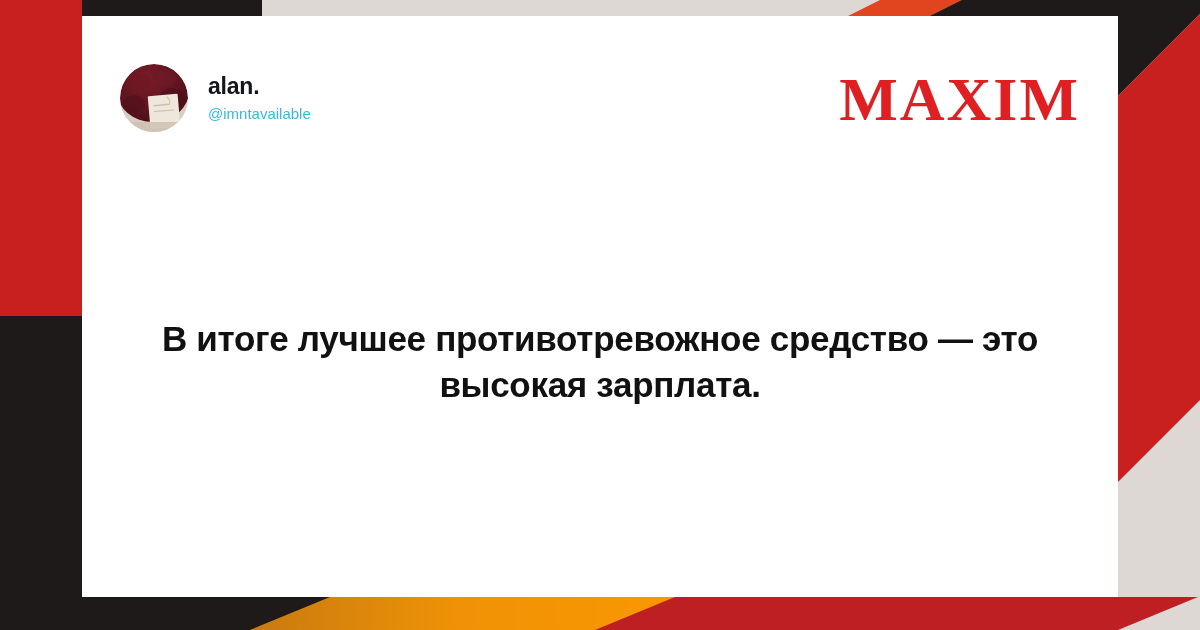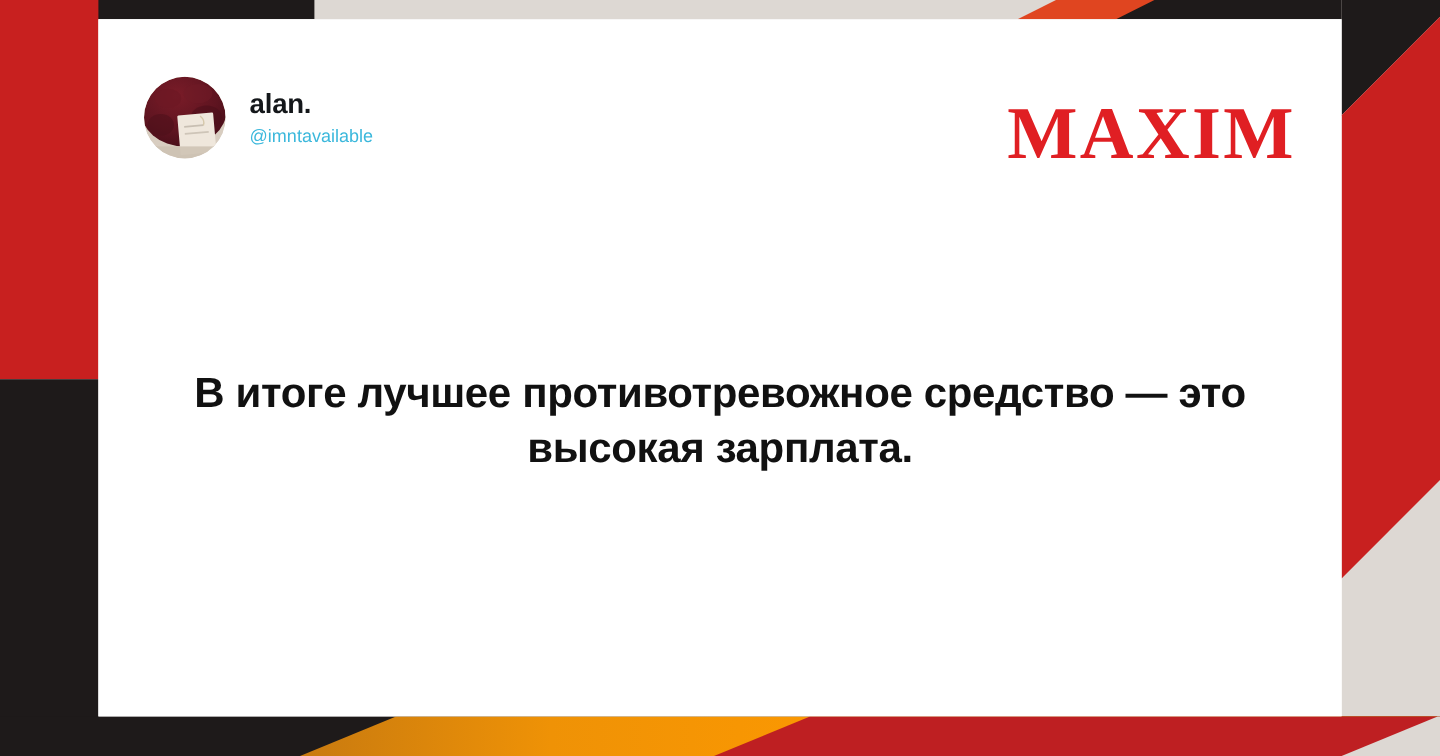--- a/index.html
+++ b/index.html
@@ -85,21 +85,21 @@
     font-weight: normal;
     color: #3cb8dc;
     line-height: 1.2;
     margin-top: 5px;
   }
 
   
   #brand-logo {
     position: absolute;
     right: 38px;
-    top: 65px;
+    top: 52px;
     font-family: "Liberation Serif", serif;
     font-size: 62px;
     font-weight: bold;
     color: #e01f23;
     letter-spacing: 2px;
     line-height: 1;
     white-space: nowrap;
   }
 
   
@@ -109,21 +109,21 @@
     right: 60px;
     top: 285px;
     text-align: center;
   }
   #quote-text {
     font-size: 35px;
     font-weight: bold;
     color: #111111;
     line-height: 1.32;
     letter-spacing: -0.3px;
-    margin: 4px;
+    margin: 15px;
   }
 </style>
 </head>
 <body>
 
 <div id="stage">
 
   <div class="bg-layer">
     <svg width="1200" height="630" viewBox="0 0 1200 630" xmlns="http://www.w3.org/2000/svg">
       <defs>

